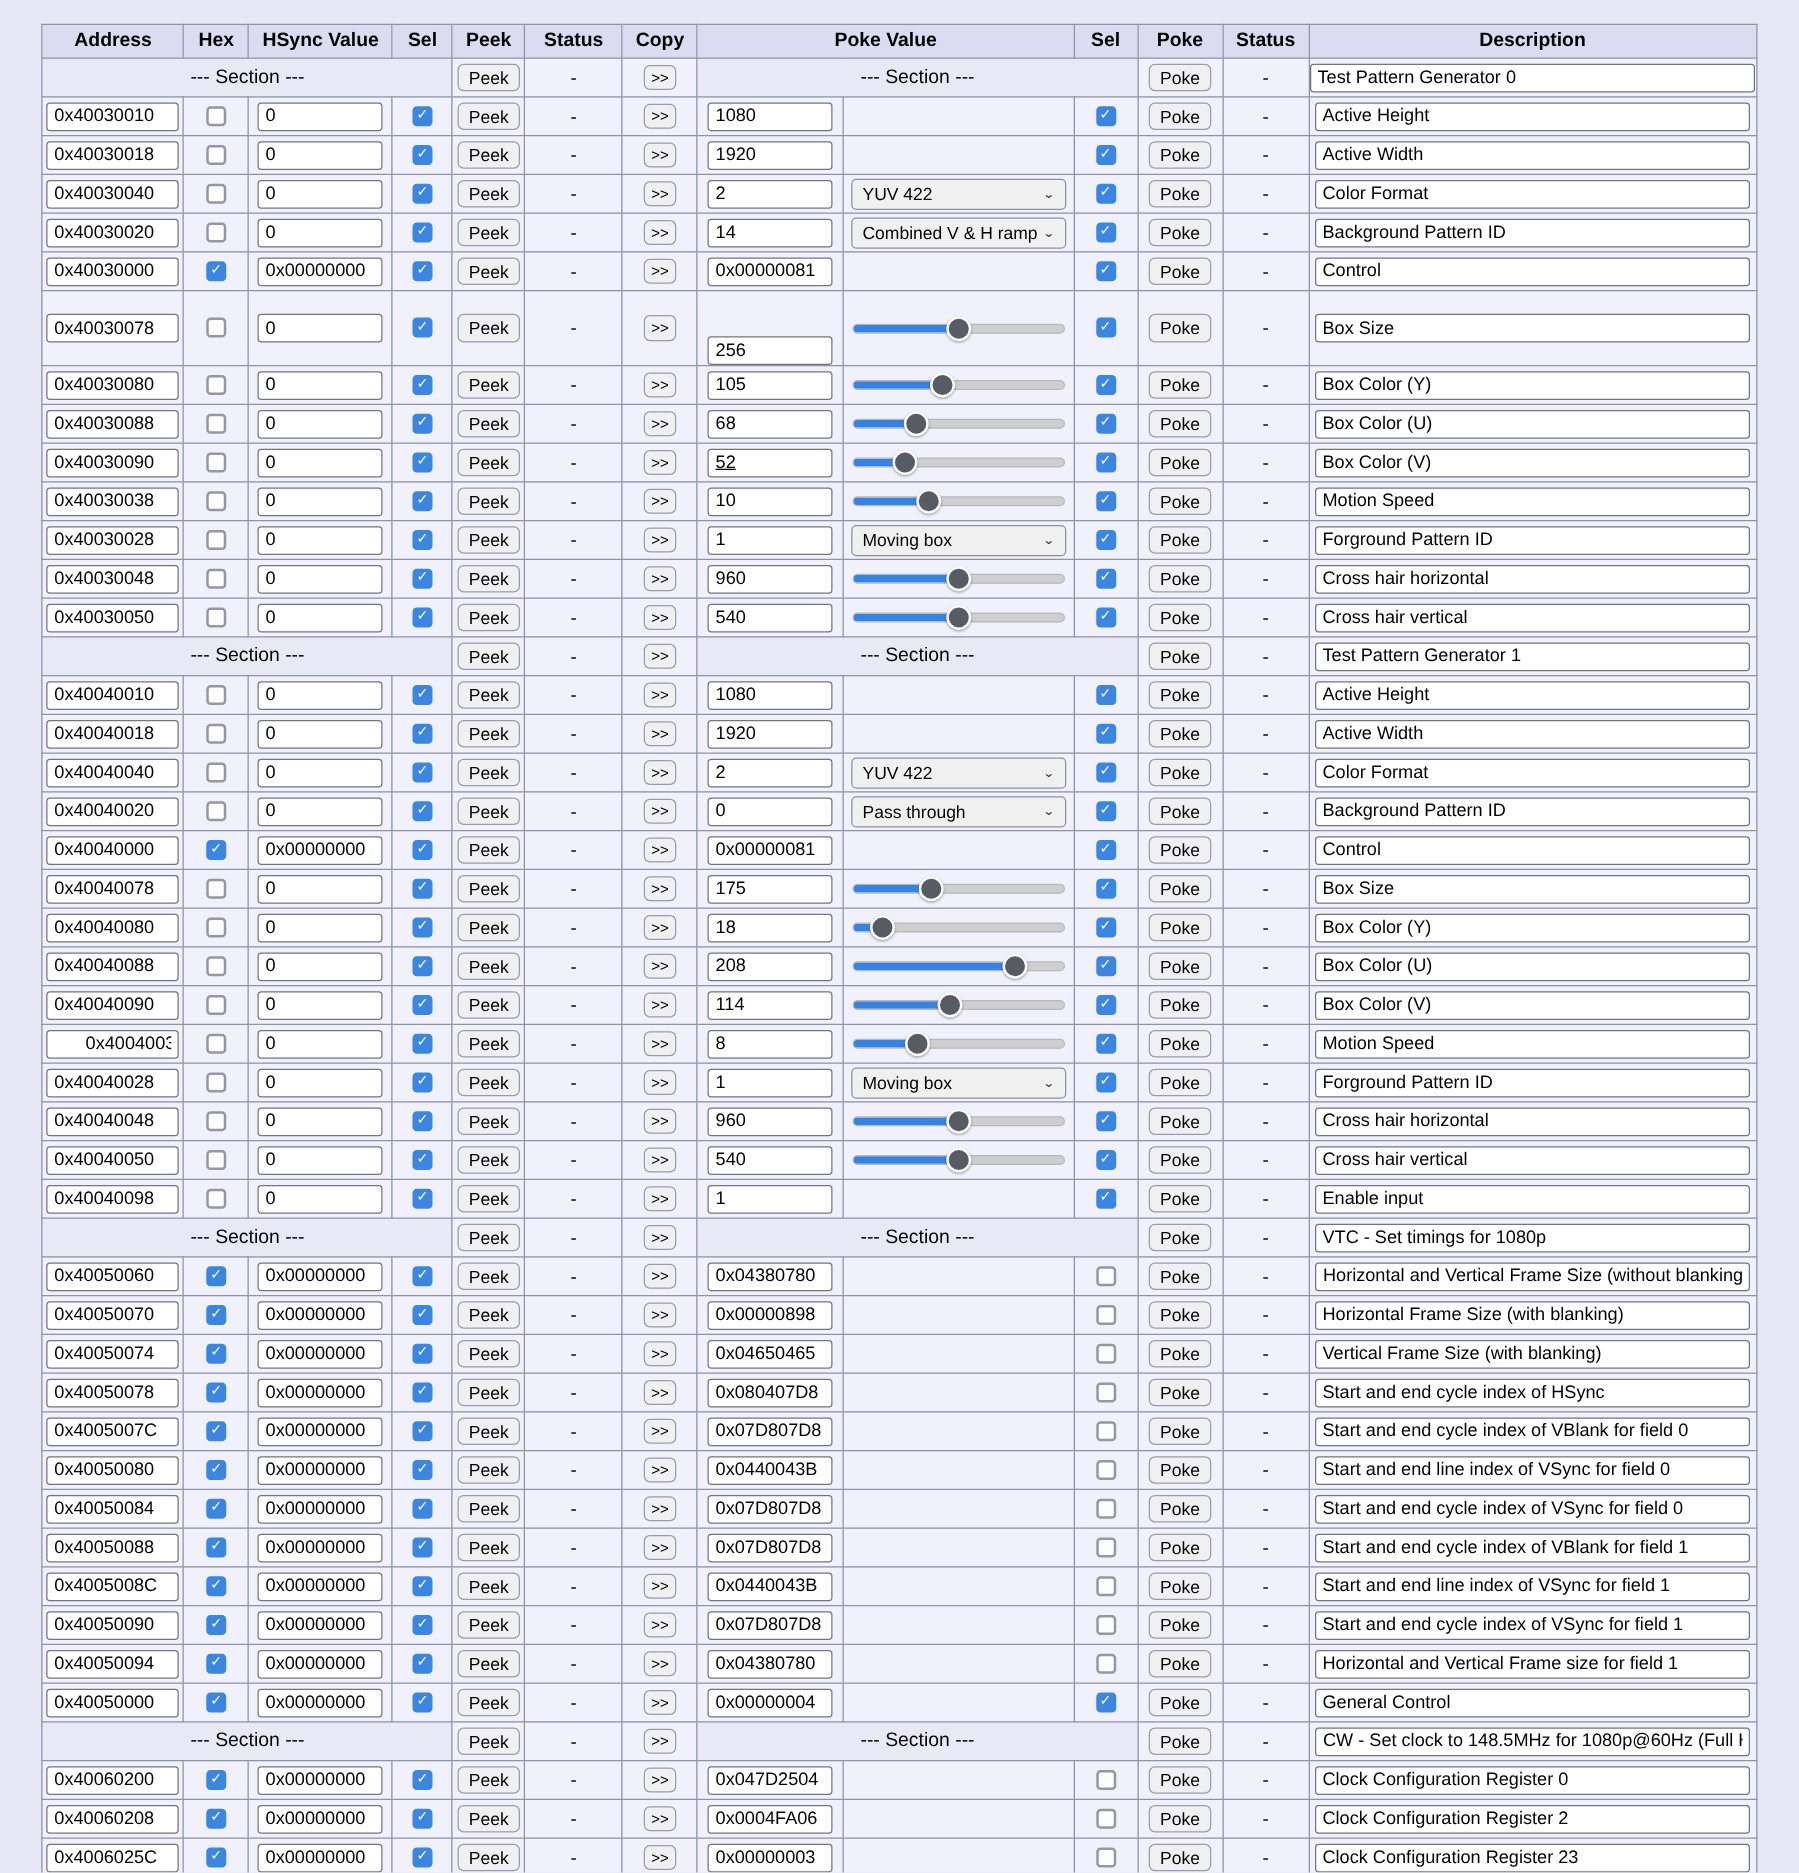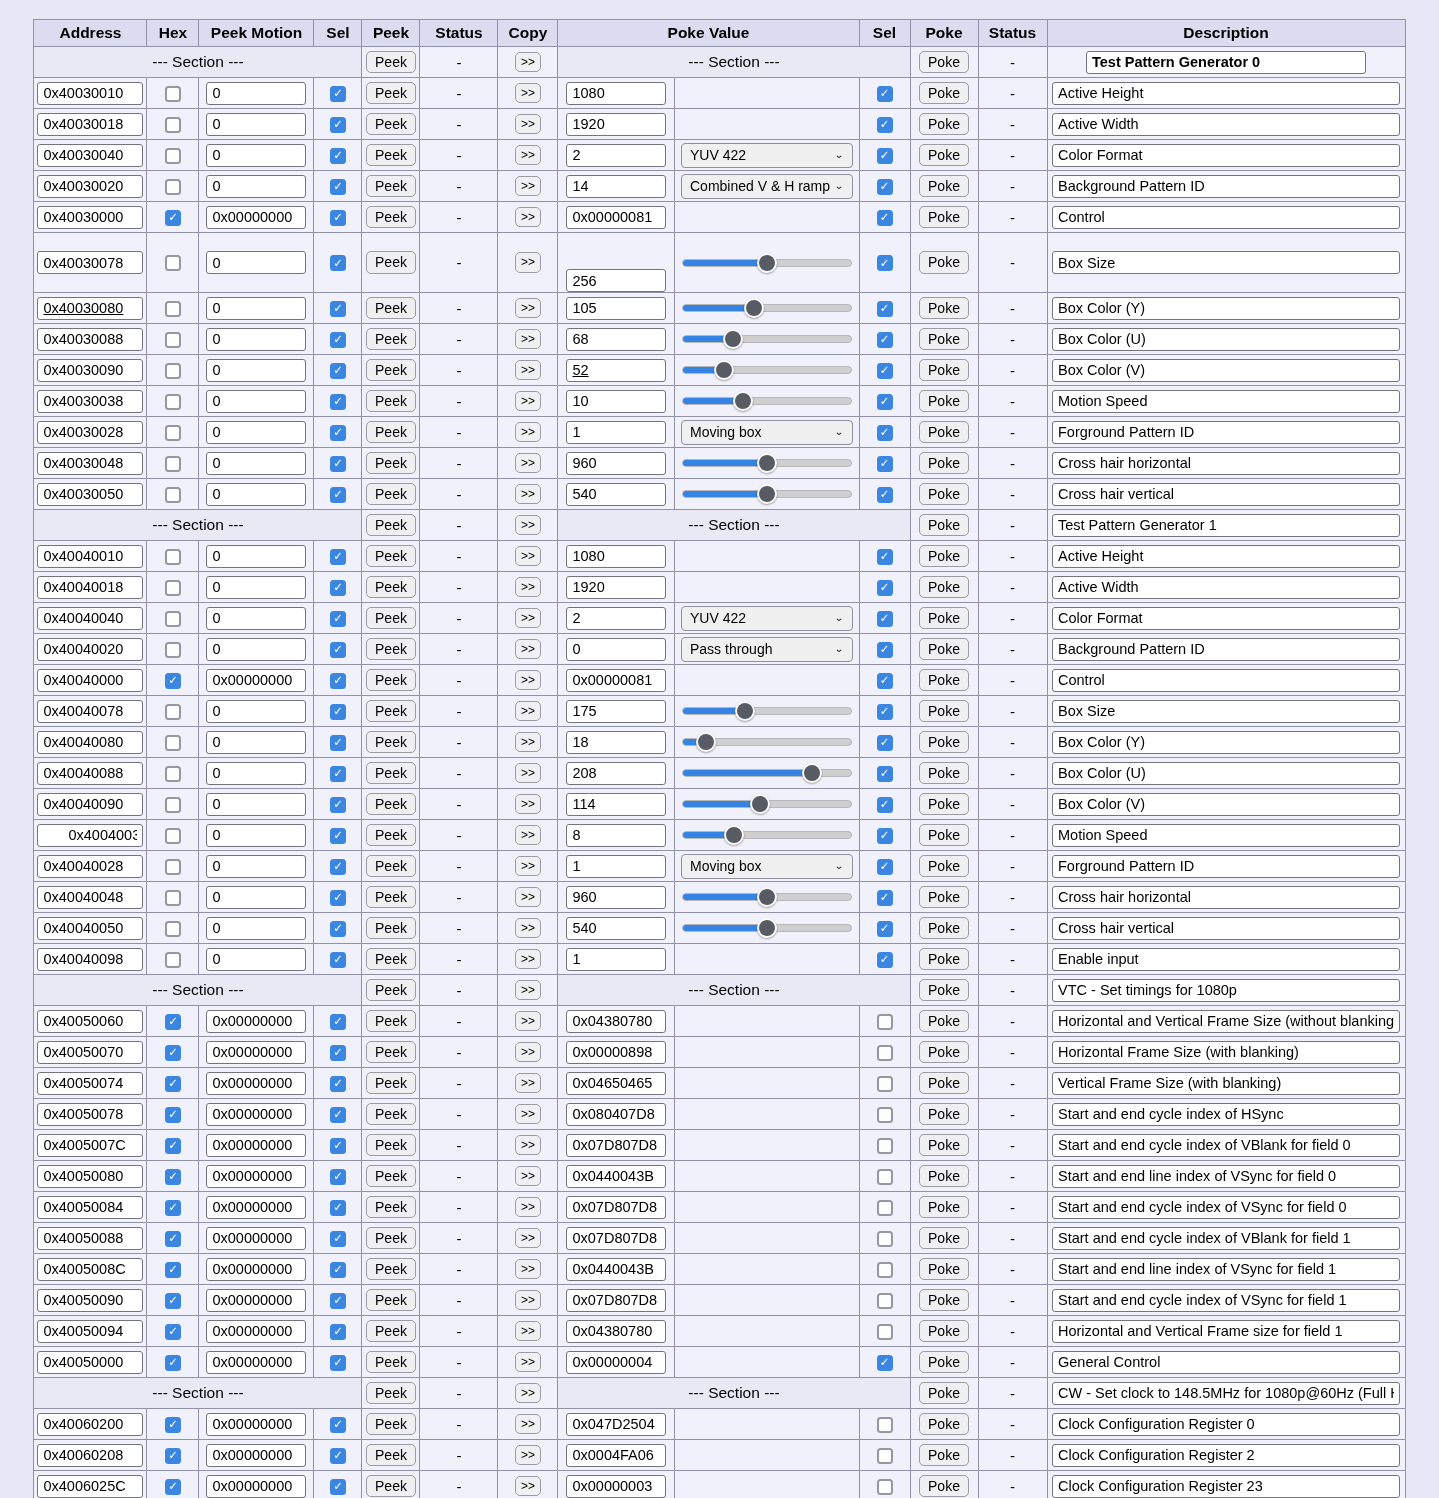--- a/index.html
+++ b/index.html
@@ -74,21 +74,21 @@
       <col style="width:184px">
     <col style="width:51px">
       <col style="width:68px">
       <col style="width:69px">
     <col style="width:358px">
   </colgroup>
   <thead>
     <tr id="header-row">
         <th>Address</th>
         <th>Hex</th>
-        <th>Peek Motion</th>
+        <th>HSync Value</th>
         <th>Sel</th>
         <th>Peek</th>
         <th>Status</th>
         <th>Copy</th>
         <th colspan="2">Poke Value</th>
         <th>Sel</th>
         <th>Poke</th>
         <th>Status</th>
         <th>Description</th>
       </tr>
@@ -96,21 +96,21 @@
   <tbody id="table-body">
       <tr>
         <td class="sec" colspan="4">--- Section ---</td>
         <td><button class="btn">Peek</button></td>
         <td class="st">-</td>
         <td><button class="btn small">&gt;&gt;</button></td>
         <td class="sec" colspan="3">--- Section ---</td>
         <td><button class="btn">Poke</button></td>
         <td class="st">-</td>
         <td>
-          <input class="ti" type="text" value="Test Pattern Generator 0" style="width: 280px; font-weight: bold;">
+          <input class="ti" type="text" value="Test Pattern Generator 0" style="width: 356px;">
         </td>
       </tr>
       <tr>
         <td>
           <input class="ti" type="text" value="0x40030010" style="width: 106px;">
         </td>
         <td><span class="cb"></span></td>
         <td>
           <input class="ti" type="text" value="0" style="width: 100px;">
         </td>
@@ -256,21 +256,21 @@
         </td>
         <td><span class="cb on"></span></td>
         <td><button class="btn">Poke</button></td>
         <td class="st">-</td>
         <td>
           <input class="ti" type="text" value="Box Size" style="width: 348px;">
         </td>
       </tr>
       <tr>
         <td>
-          <input class="ti" type="text" value="0x40030080" style="width: 106px; text-decoration: underline;">
+          <input class="ti" type="text" value="0x40030080" style="width: 106px;">
         </td>
         <td><span class="cb"></span></td>
         <td>
           <input class="ti" type="text" value="0" style="width: 100px;">
         </td>
         <td><span class="cb on"></span></td>
         <td><button class="btn">Peek</button></td>
         <td class="st">-</td>
         <td><button class="btn small">&gt;&gt;</button></td>
         <td>

